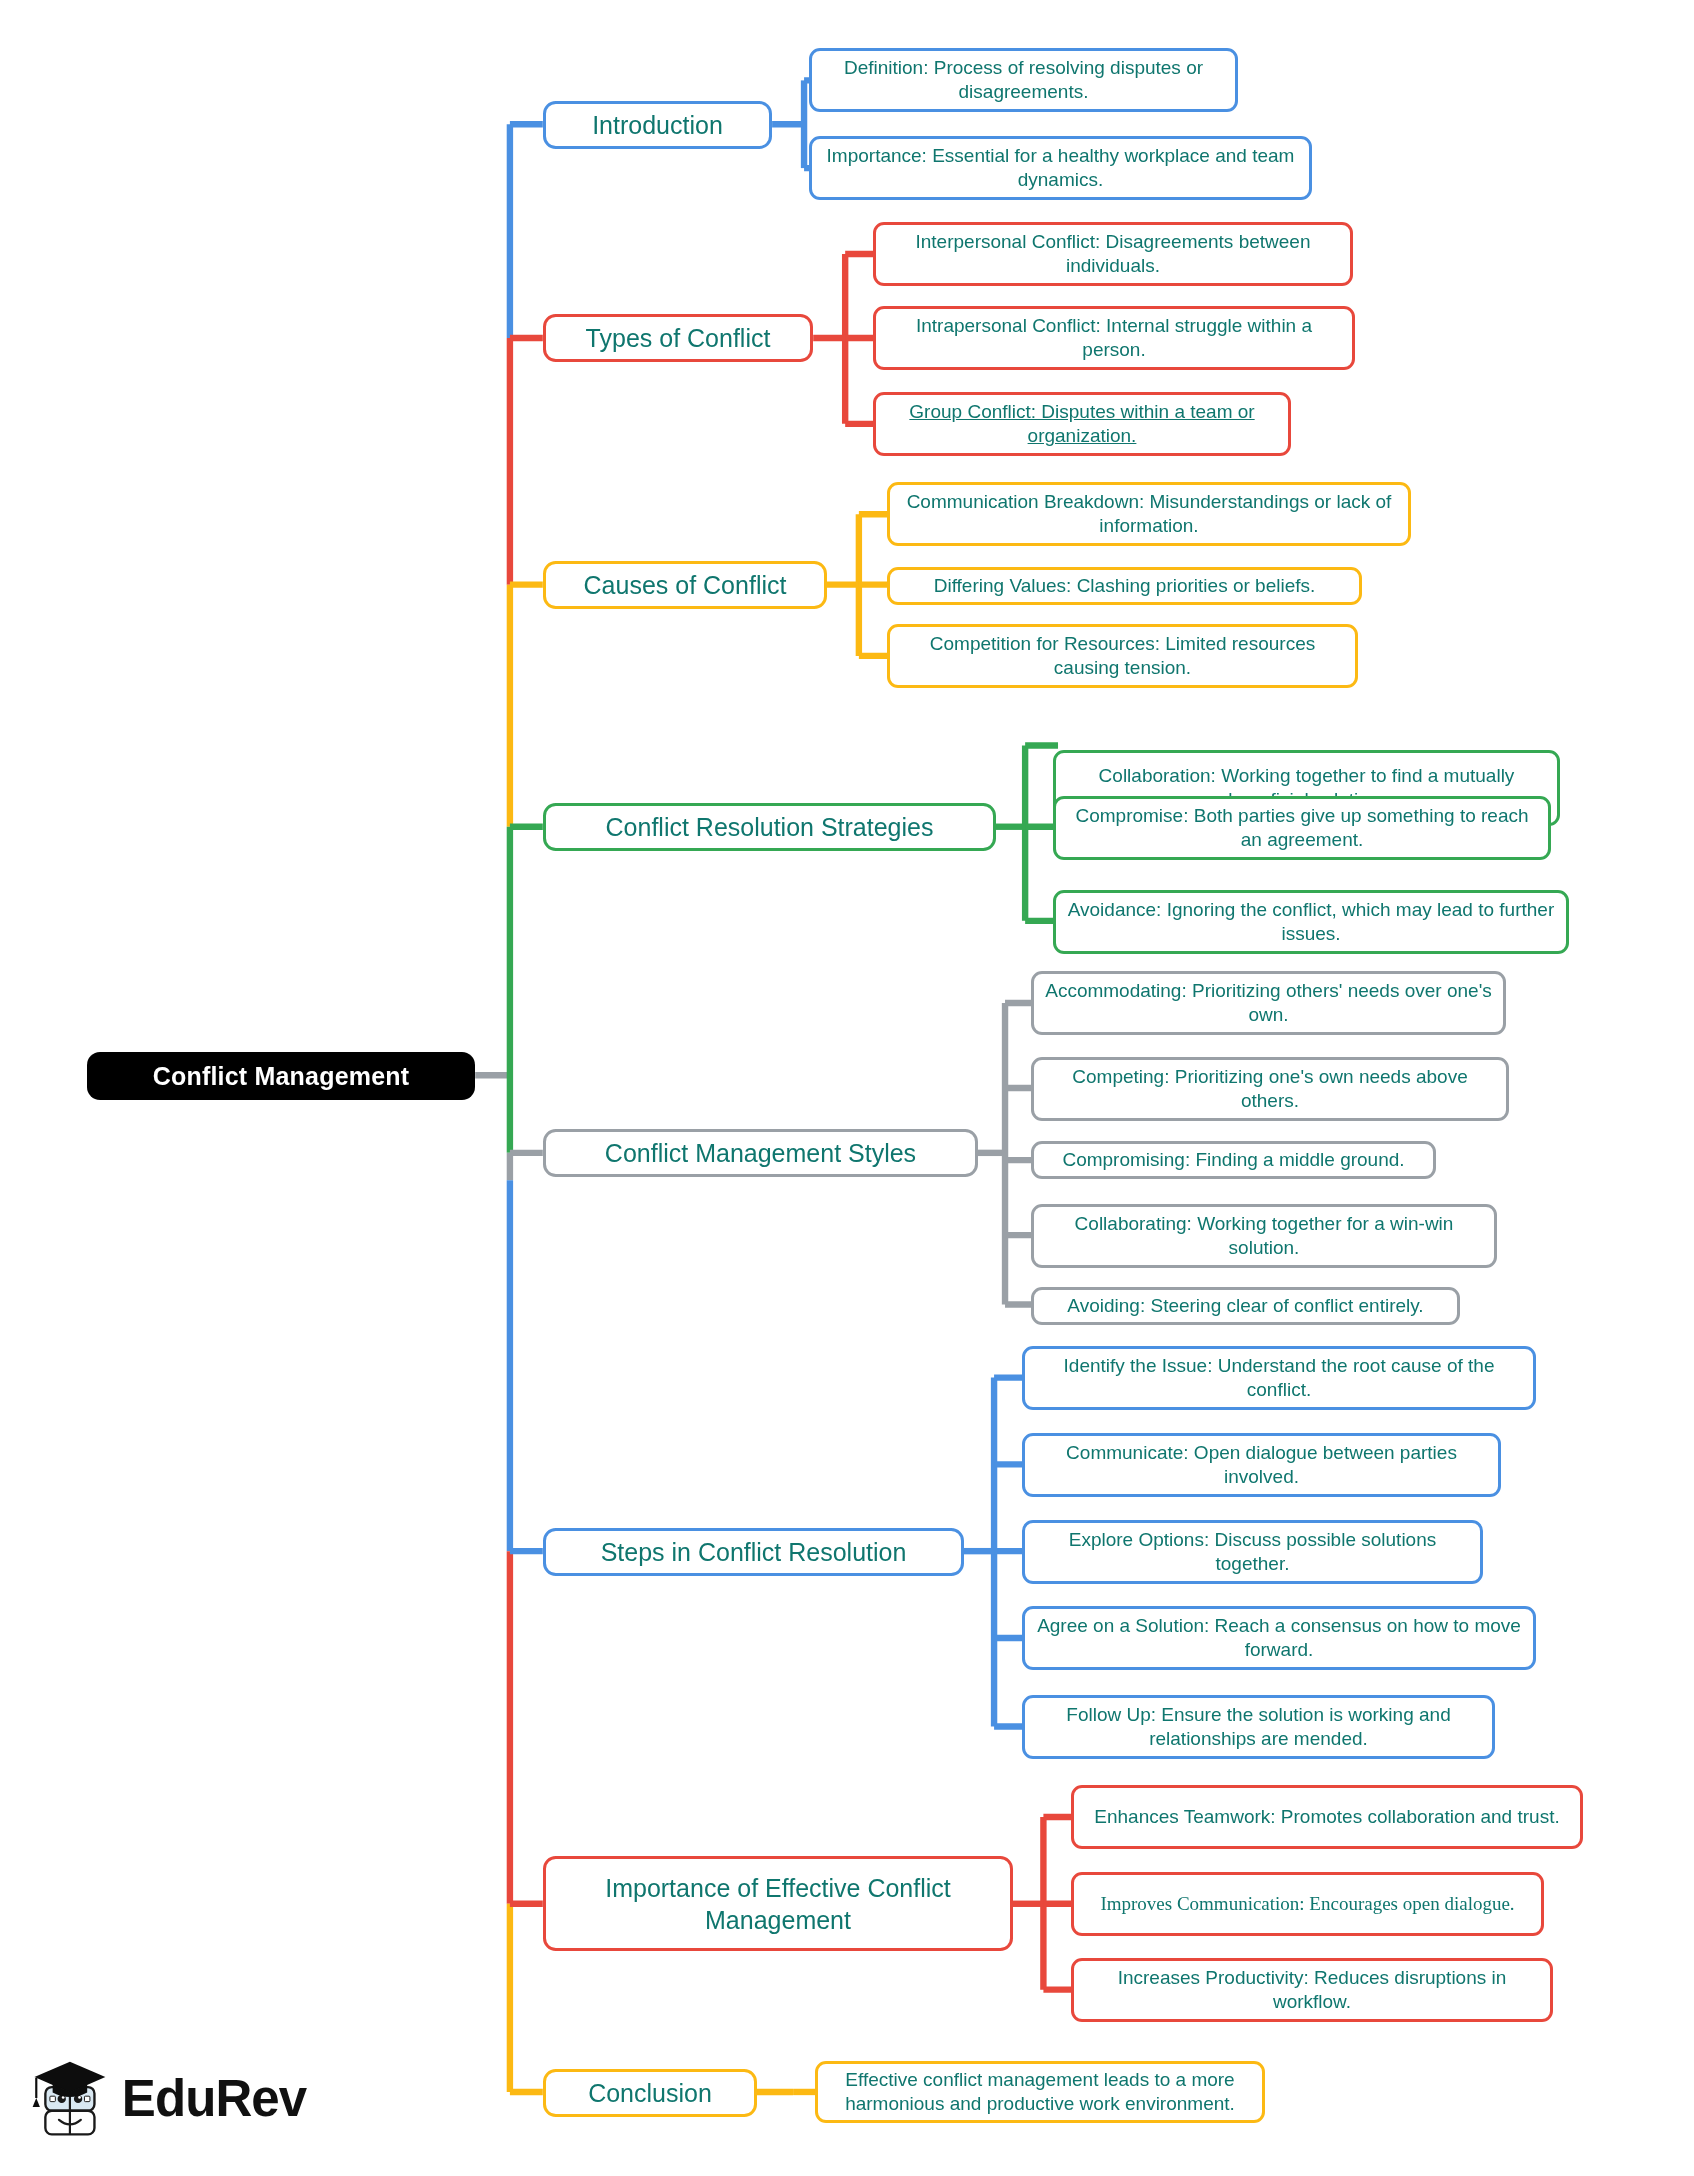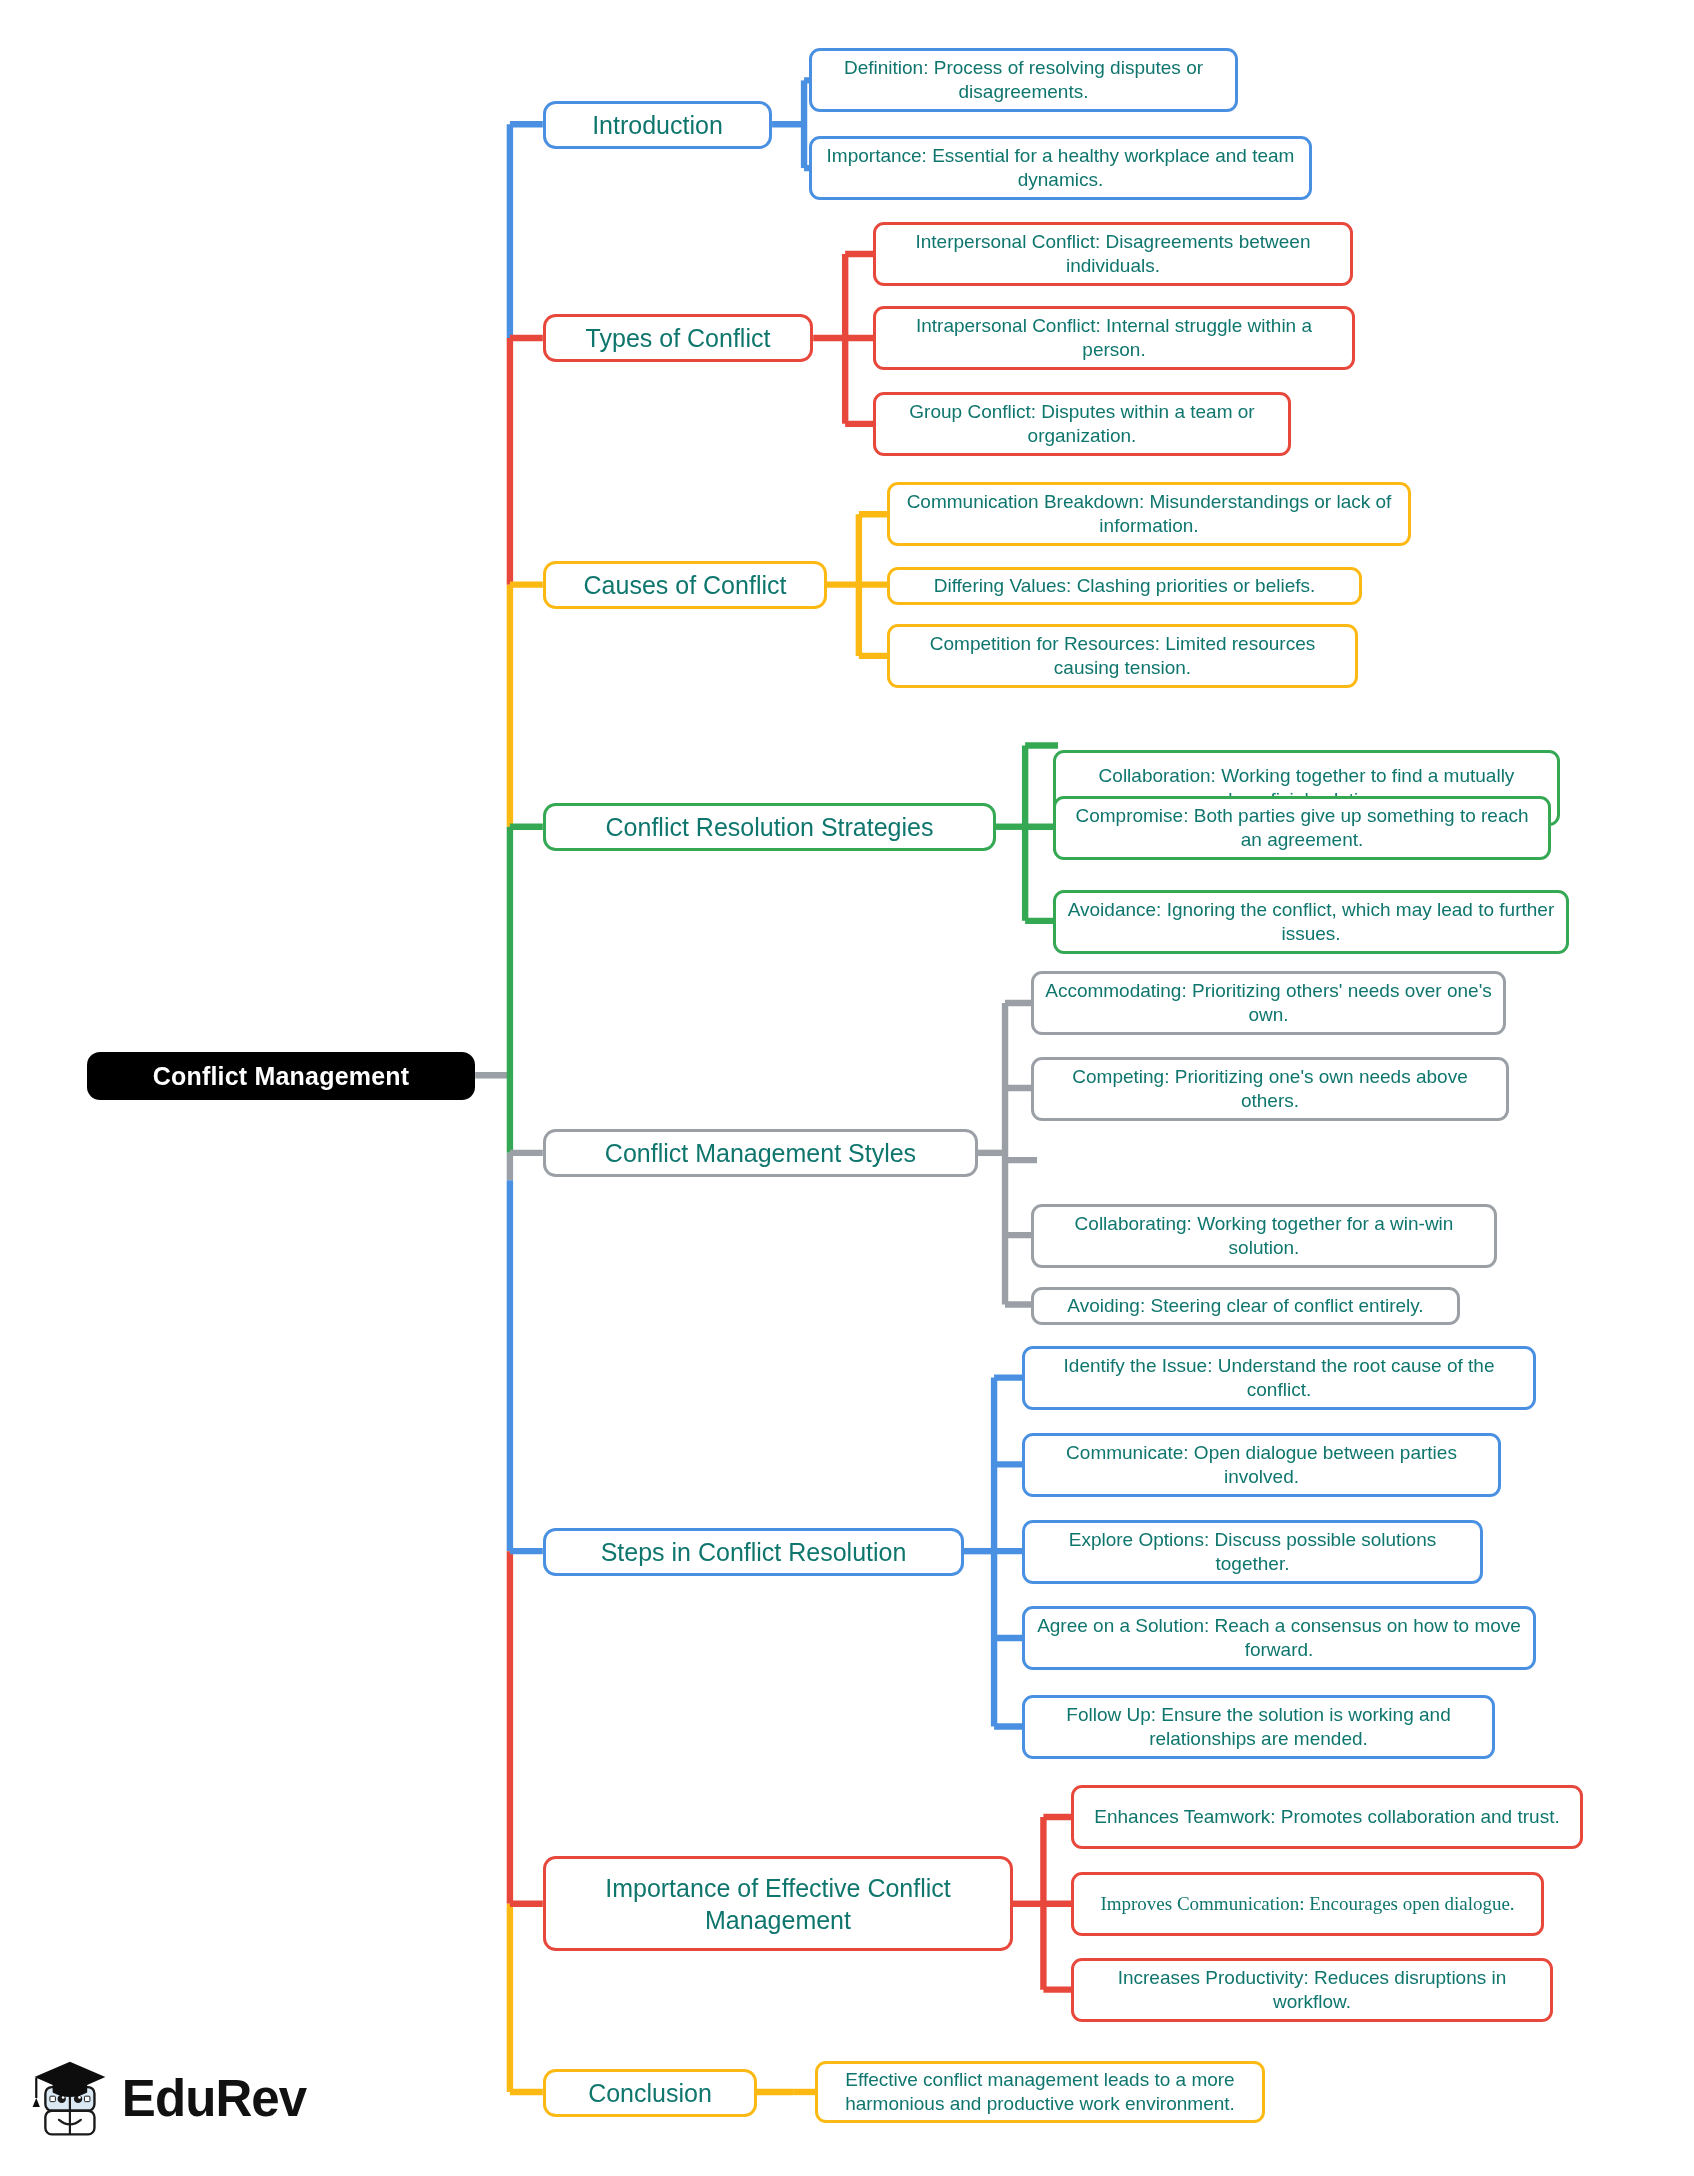--- a/index.html
+++ b/index.html
@@ -161,35 +161,36 @@
 
   <div class="root-node" style="left:87px; top:1052px; width:388px; height:48px;">Conflict Management</div>
 
   <div class="node-box branch-node" style="left:543px; top:101px; width:229px; height:48px; border-color:#4a90e2;">Introduction</div>
   <div class="node-box leaf-node" style="left:809px; top:48px; width:429px; height:64px; border-color:#4a90e2;">Definition: Process of resolving disputes or disagreements.</div>
   <div class="node-box leaf-node" style="left:809px; top:136px; width:503px; height:64px; border-color:#4a90e2;">Importance: Essential for a healthy workplace and team dynamics.</div>
 
   <div class="node-box branch-node" style="left:543px; top:314px; width:270px; height:48px; border-color:#e8483c;">Types of Conflict</div>
   <div class="node-box leaf-node" style="left:873px; top:222px; width:480px; height:64px; border-color:#e8483c;">Interpersonal Conflict: Disagreements between individuals.</div>
   <div class="node-box leaf-node" style="left:873px; top:306px; width:482px; height:64px; border-color:#e8483c;">Intrapersonal Conflict: Internal struggle within a person.</div>
-  <div class="node-box leaf-node" style="left:873px; top:392px; width:418px; height:64px; border-color:#e8483c;">Group Conflict: Disputes within a team or organization.</div>
+  <div class="node-box leaf-node" style="left:873px; top:392px; width:418px; height:64px; border-color:#e8483c;text-decoration:underline;">Group Conflict: Disputes within a team or organization.</div>
 
   <div class="node-box branch-node" style="left:543px; top:561px; width:284px; height:48px; border-color:#fcb913;">Causes of Conflict</div>
   <div class="node-box leaf-node" style="left:887px; top:482px; width:524px; height:64px; border-color:#fcb913;">Communication Breakdown: Misunderstandings or lack of information.</div>
   <div class="node-box leaf-node" style="left:887px; top:567px; width:475px; height:38px; border-color:#fcb913;">Differing Values: Clashing priorities or beliefs.</div>
   <div class="node-box leaf-node" style="left:887px; top:624px; width:471px; height:64px; border-color:#fcb913;">Competition for Resources: Limited resources causing tension.</div>
 
   <div class="node-box branch-node" style="left:543px; top:803px; width:453px; height:48px; border-color:#35a853;">Conflict Resolution Strategies</div>
   <div class="node-box leaf-node" style="left:1053px; top:750px; width:507px; height:76px; border-color:#35a853;">Collaboration: Working together to find a mutually beneficial solution.</div>
   <div class="node-box leaf-node" style="left:1053px; top:796px; width:498px; height:64px; border-color:#35a853;">Compromise: Both parties give up something to reach an agreement.</div>
   <div class="node-box leaf-node" style="left:1053px; top:890px; width:516px; height:64px; border-color:#35a853;">Avoidance: Ignoring the conflict, which may lead to further issues.</div>
 
   <div class="node-box branch-node" style="left:543px; top:1129px; width:435px; height:48px; border-color:#9aa0a6;">Conflict Management Styles</div>
   <div class="node-box leaf-node" style="left:1031px; top:971px; width:475px; height:64px; border-color:#9aa0a6;">Accommodating: Prioritizing others' needs over one's own.</div>
   <div class="node-box leaf-node" style="left:1031px; top:1057px; width:478px; height:64px; border-color:#9aa0a6;">Competing: Prioritizing one's own needs above others.</div>
+  <div class="node-box leaf-node" style="left:1031px; top:1141px; width:405px; height:38px; border-color:#9aa0a6;">Compromising: Finding a middle ground.</div>
   <div class="node-box leaf-node" style="left:1031px; top:1204px; width:466px; height:64px; border-color:#9aa0a6;">Collaborating: Working together for a win-win solution.</div>
   <div class="node-box leaf-node" style="left:1031px; top:1287px; width:429px; height:38px; border-color:#9aa0a6;">Avoiding: Steering clear of conflict entirely.</div>
 
   <div class="node-box branch-node" style="left:543px; top:1528px; width:421px; height:48px; border-color:#4a90e2;">Steps in Conflict Resolution</div>
   <div class="node-box leaf-node" style="left:1022px; top:1346px; width:514px; height:64px; border-color:#4a90e2;">Identify the Issue: Understand the root cause of the conflict.</div>
   <div class="node-box leaf-node" style="left:1022px; top:1433px; width:479px; height:64px; border-color:#4a90e2;">Communicate: Open dialogue between parties involved.</div>
   <div class="node-box leaf-node" style="left:1022px; top:1520px; width:461px; height:64px; border-color:#4a90e2;">Explore Options: Discuss possible solutions together.</div>
   <div class="node-box leaf-node" style="left:1022px; top:1606px; width:514px; height:64px; border-color:#4a90e2;">Agree on a Solution: Reach a consensus on how to move forward.</div>
   <div class="node-box leaf-node" style="left:1022px; top:1695px; width:473px; height:64px; border-color:#4a90e2;">Follow Up: Ensure the solution is working and relationships are mended.</div>
 

